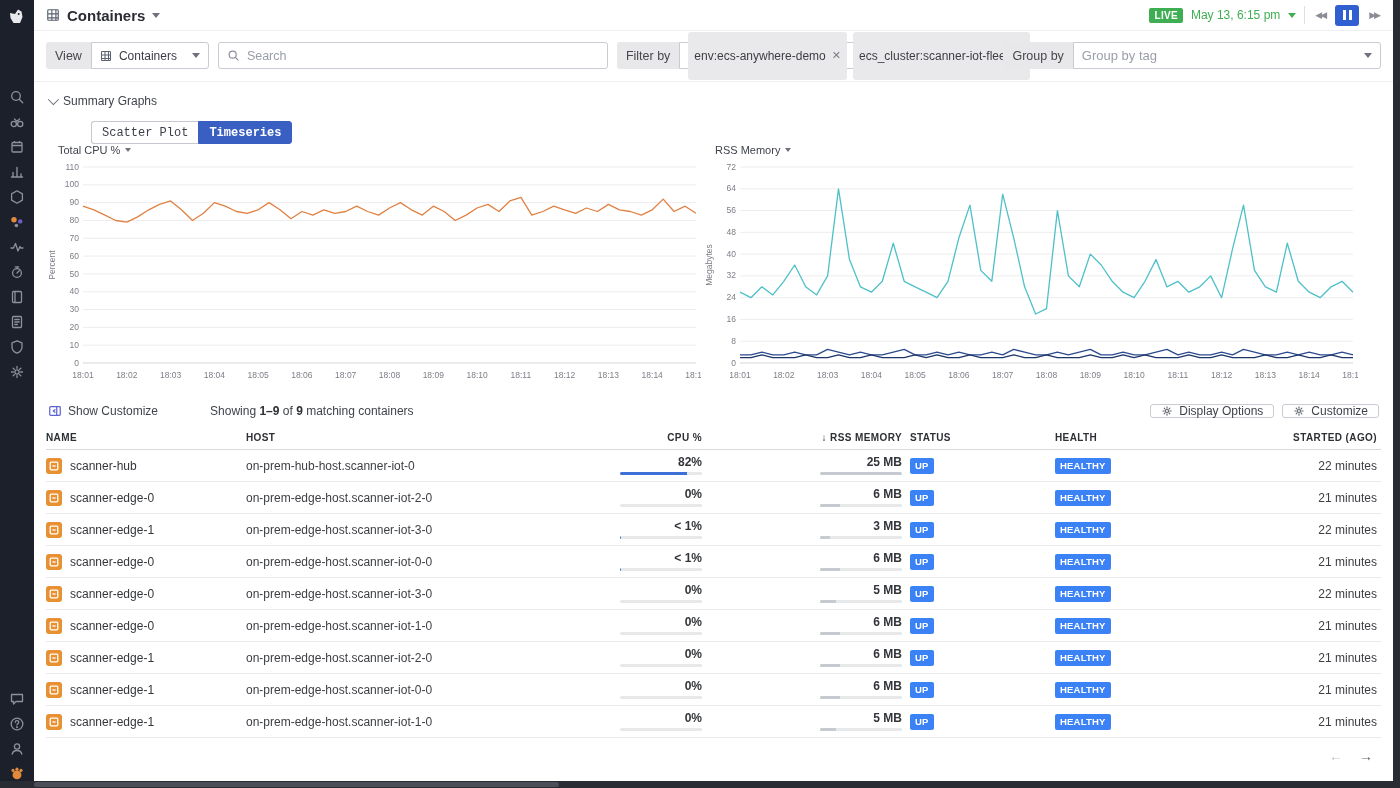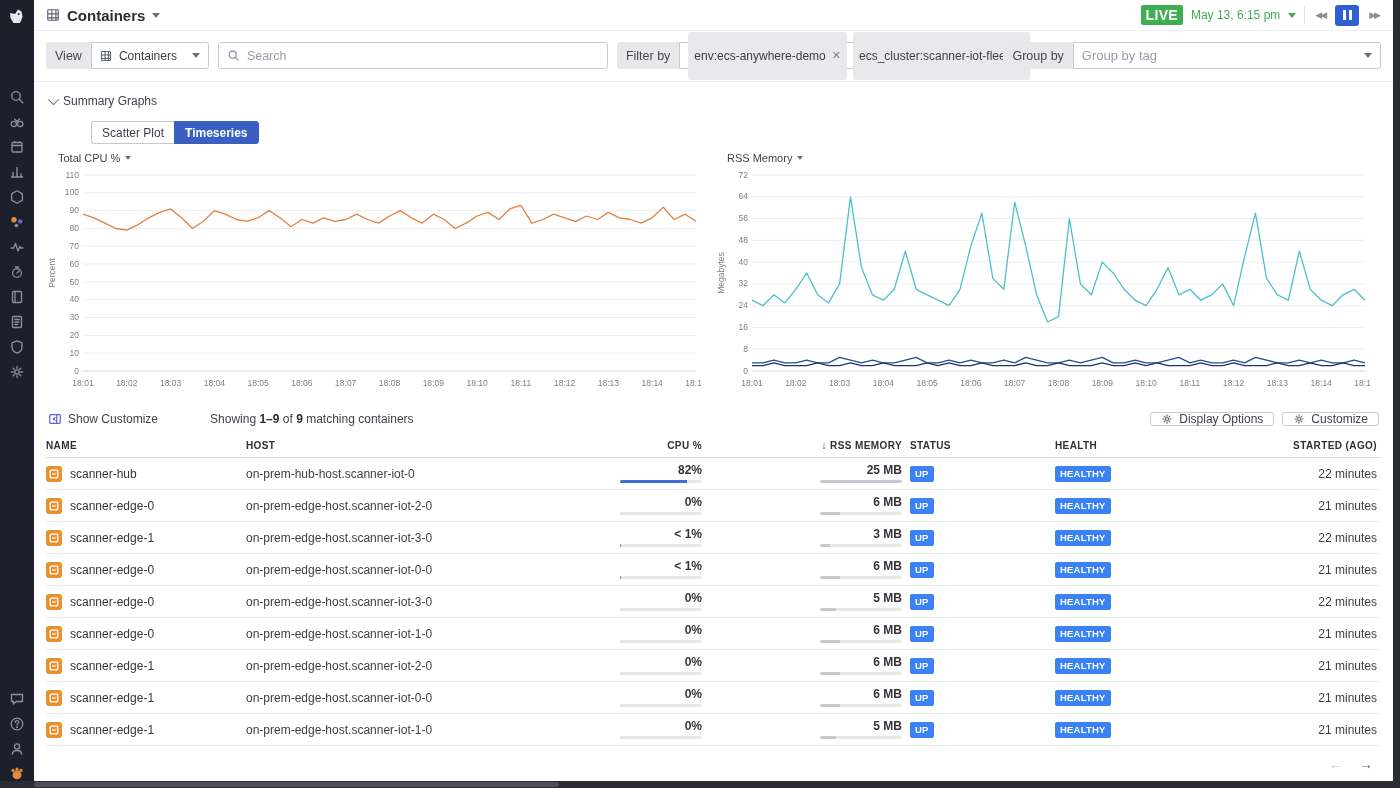--- a/index.html
+++ b/index.html
@@ -17,21 +17,21 @@
 
   
   .main { flex:1; display:flex; flex-direction:column; min-width:0; padding-right:7px; }
 
   .topbar { height:31px; display:flex; align-items:center; padding:0 12px; border-bottom:1px solid #f0f0f2; }
   .title-group { display:flex; align-items:center; gap:7px; }
   .page-title { font-size:15px; font-weight:bold; color:#2b2d33; }
   .caret { width:0; height:0; border-left:4px solid transparent; border-right:4px solid transparent; border-top:5px solid #6f727b; display:inline-block; }
   .caret.green { border-top-color:#3fae53; }
   .time-controls { margin-left:auto; display:flex; align-items:center; gap:8px; }
-  .live-badge { background:#3fae53; color:#fff; font-size:14px; font-weight:bold; padding:2px 5px; border-radius:2px; letter-spacing:.3px; cursor:pointer; }
+  .live-badge { background:#3fae53; color:#fff; font-size:10px; font-weight:bold; padding:2px 5px; border-radius:2px; letter-spacing:.3px; cursor:pointer; }
   .time-label { color:#3fae53; font-size:12px; cursor:pointer; }
   .tc-divider { width:1px; height:18px; background:#dfe0e4; }
   .skip-btn { border:none; background:none; color:#8a8d96; font-size:9px; letter-spacing:-2px; cursor:pointer; padding:2px; }
   .pause-btn { width:24px; height:21px; background:#2f5fd0; border:none; border-radius:3px; display:flex; align-items:center; justify-content:center; gap:3px; cursor:pointer; }
   .pause-btn i { display:block; width:3px; height:10px; background:#fff; }
 
   
   .filter-row { display:flex; gap:9px; padding:11px 12px 12px; border-bottom:1px solid #efeff1; }
   .chip-group { display:flex; height:27px;border-radius:7px; }
   .label-chip { background:#e8e8ea; color:#45474d; font-size:12.5px; padding:0 9px; display:flex; align-items:center; border-radius:3px 0 0 3px; white-space:nowrap; }
@@ -48,25 +48,25 @@
   .tags-box .caret { margin-left:auto; }
   .group-group { flex:1; min-width:0; }
   .group-box { flex:1; cursor:text; }
   .group-box input { border:none; outline:none; flex:1; font-size:13px; font-family:inherit; }
   .group-box input::placeholder { color:#9a9ea8; }
 
   
   .section-head { display:flex; align-items:center; gap:7px; margin:12px 12px 0 14px; font-size:12px; color:#3f434b; cursor:pointer; }
   .chev-down { width:8px; height:8px; border-right:1.5px solid #6f727b; border-bottom:1.5px solid #6f727b; transform:rotate(45deg) translateY(-2px); display:inline-block; }
   .tabs { display:flex; margin:13px 0 0 57px; }
-  .tab { height:23px; padding:0 10px; font-size:12px; font-family:Liberation Sans, sans-serif; border:1px solid #c6c8cf; background:#fff; color:#3c3f47; cursor:pointer; }
+  .tab { height:23px; padding:0 10px; font-size:12px; font-family:Liberation Mono, monospace; border:1px solid #c6c8cf; background:#fff; color:#3c3f47; cursor:pointer; }
   .tab:first-child { border-radius:3px 0 0 3px; border-right:none; }
   .tab:last-child { border-radius:0 3px 3px 0; }
   .tab.active { background:#3a5fc3; border-color:#3a5fc3; color:#fff; font-weight:bold; }
-  .charts { display:flex; gap:14px; margin:8px 12px 0;text-align:right; }
+  .charts { display:flex; gap:2px; margin:0 12px 0;text-align:right; }
   .chart { width:655px; }
   .chart-title { display:flex; align-items:center; gap:5px; font-size:11px; color:#3f434b; margin-left:12px; margin-bottom:1px; cursor:pointer; }
   .chart-title .caret { border-top-width:4px; border-left-width:3.5px; border-right-width:3.5px; }
 
   
   .table-controls { display:flex; align-items:center; margin:16px 14px 6px; }
   .show-controls { display:flex; align-items:center; gap:6px; cursor:pointer; color:#3f434b; }
   .showing-text { margin-left:52px; color:#3f434b; }
   .showing-text b { color:#2e3036; }
   .tc-buttons { margin-left:auto; display:flex; gap:8px; }

